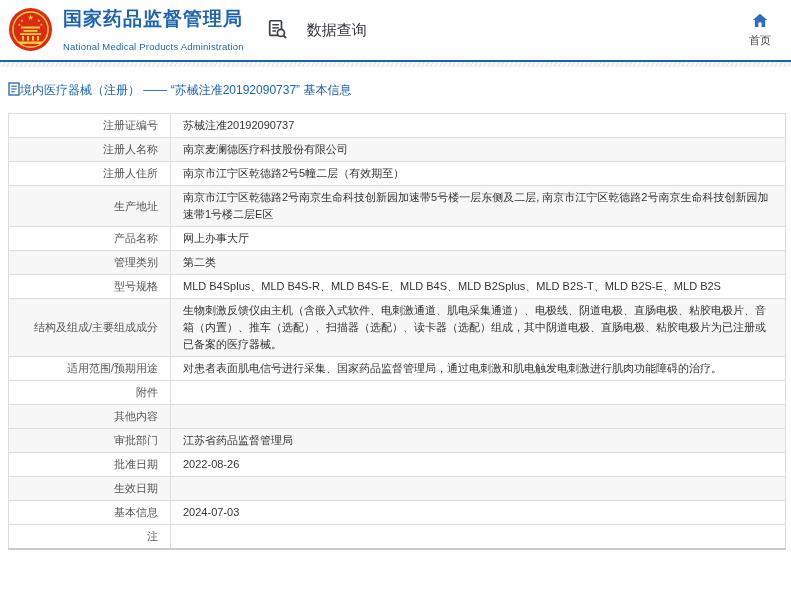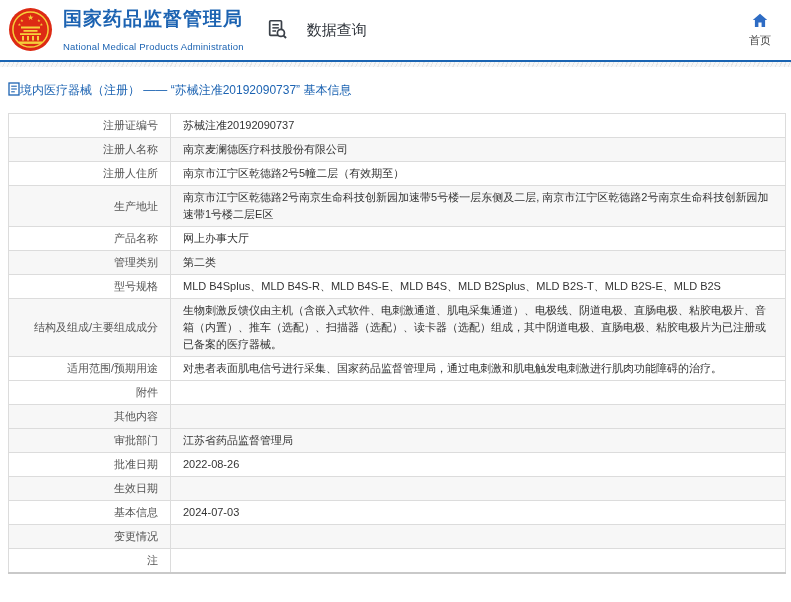--- a/index.html
+++ b/index.html
@@ -151,22 +151,18 @@
         <td class="value">2022-08-26</td>
       </tr>
       <tr class="alt">
         <td class="label">生效日期</td>
         <td class="value"></td>
       </tr>
       <tr>
         <td class="label">基本信息</td>
         <td class="value">2024-07-03</td>
       </tr>
-      <tr class="alt">
-        <td class="label">变更情况</td>
-        <td class="value"></td>
-      </tr>
       <tr>
         <td class="label"><span class="note-ic"></span>注</td>
         <td class="value"></td>
       </tr>
     </tbody>
 </table>
 
 </body></html>

